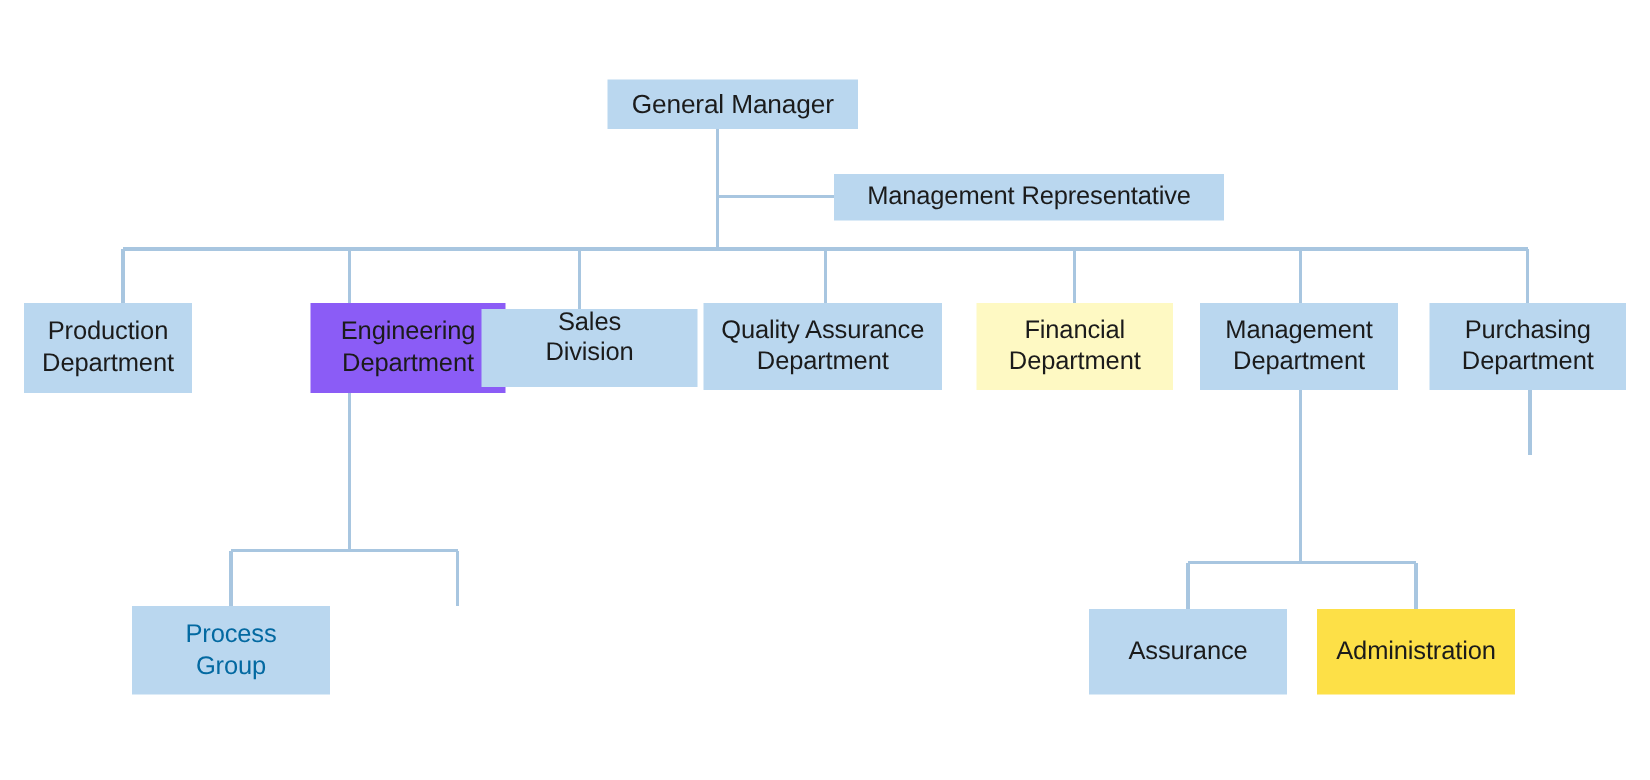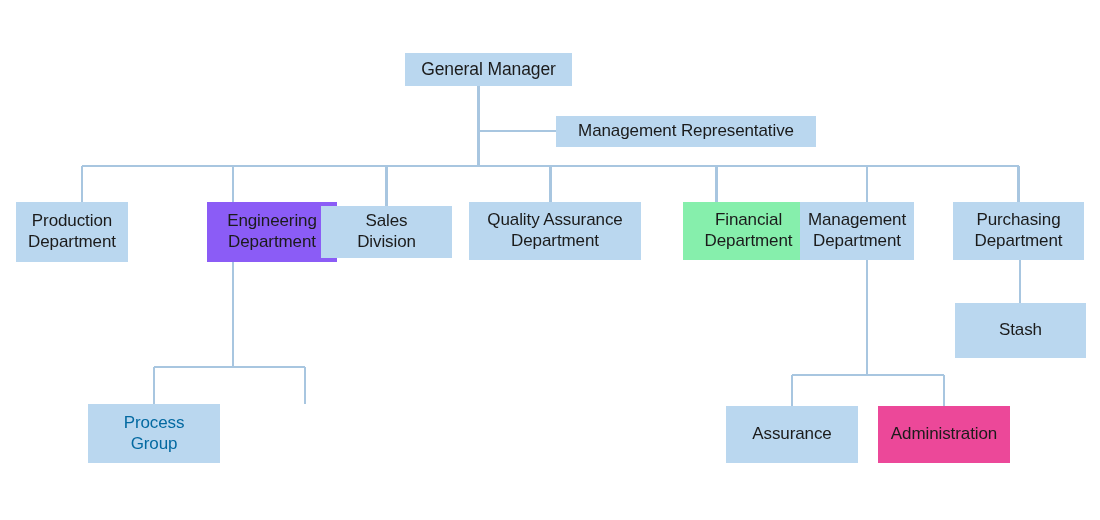--- a/index.html
+++ b/index.html
@@ -92,56 +92,53 @@
   <div class="node" style="left: 16px; top: 202px; width: 112px; height: 60px; background: rgb(186, 215, 239); color: rgb(27, 27, 27);">
     <span>Production
 Department</span>
   </div>
 
   <div class="node" style="left: 168px; top: 202px; width: 130px; height: 60px; background: #8b5cf6; color: rgb(27, 27, 27); margin-left: 39px;">
     <span>Engineering
 Department</span>
   </div>
 
-  <div class="node" style="left: 321px; top: 206px; width: 131px; height: 52px; background: rgb(186, 215, 239); color: rgb(27, 27, 27);">
+  <div class="node" style="left: 321px; top: 206px; width: 144px; height: 52px; background: rgb(186, 215, 239); color: rgb(27, 27, 27); align-items: flex-end;">
     <span>Sales
 Division</span>
   </div>
 
-  <div class="node" style="left: 469px; top: 202px; width: 172px; height: 58px; background: rgb(186, 215, 239); color: rgb(27, 27, 27);">
+  <div class="node" style="left: 469px; top: 202px; width: 159px; height: 58px; background: rgb(186, 215, 239); color: rgb(27, 27, 27);">
     <span>Quality Assurance
 Department</span>
   </div>
 
-  <div class="node" style="left: 651px; top: 202px; width: 131px; height: 58px; background: #86efac; color: rgb(27, 27, 27); margin-left: 32px;">
+  <div class="node" style="left: 651px; top: 202px; width: 131px; height: 58px; background: #fef9c3; color: rgb(27, 27, 27);">
     <span>Financial
 Department</span>
   </div>
 
-  <div class="node" style="left: 800px; top: 202px; width: 114px; height: 58px; background: rgb(186, 215, 239); color: rgb(27, 27, 27);">
+  <div class="node" style="left: 800px; top: 202px; width: 132px; height: 58px; background: rgb(186, 215, 239); color: rgb(27, 27, 27);">
     <span>Management
 Department</span>
   </div>
 
   <div class="node" style="left: 953px; top: 202px; width: 131px; height: 58px; background: rgb(186, 215, 239); color: rgb(27, 27, 27);">
     <span>Purchasing
 Department</span>
   </div>
 
-  <div class="node" style="left: 955px; top: 303px; width: 131px; height: 55px; background: rgb(186, 215, 239); color: rgb(27, 27, 27);">
-    <span>Stash</span>
-  </div>
 
   <div class="node" style="left: 88px; top: 404px; width: 132px; height: 59px; background: rgb(186, 215, 239); color: #0369a1;">
     <span>Process
 Group</span>
   </div>
 
 
   <div class="node" style="left: 726px; top: 406px; width: 132px; height: 57px; background: rgb(186, 215, 239); color: rgb(27, 27, 27);">
     <span>Assurance</span>
   </div>
 
-  <div class="node" style="left: 878px; top: 406px; width: 132px; height: 57px; background: #ec4899; color: rgb(27, 27, 27);">
+  <div class="node" style="left: 878px; top: 406px; width: 132px; height: 57px; background: #fde047; color: rgb(27, 27, 27);">
     <span>Administration</span>
   </div>
 
 </div>
 
 </body></html>

